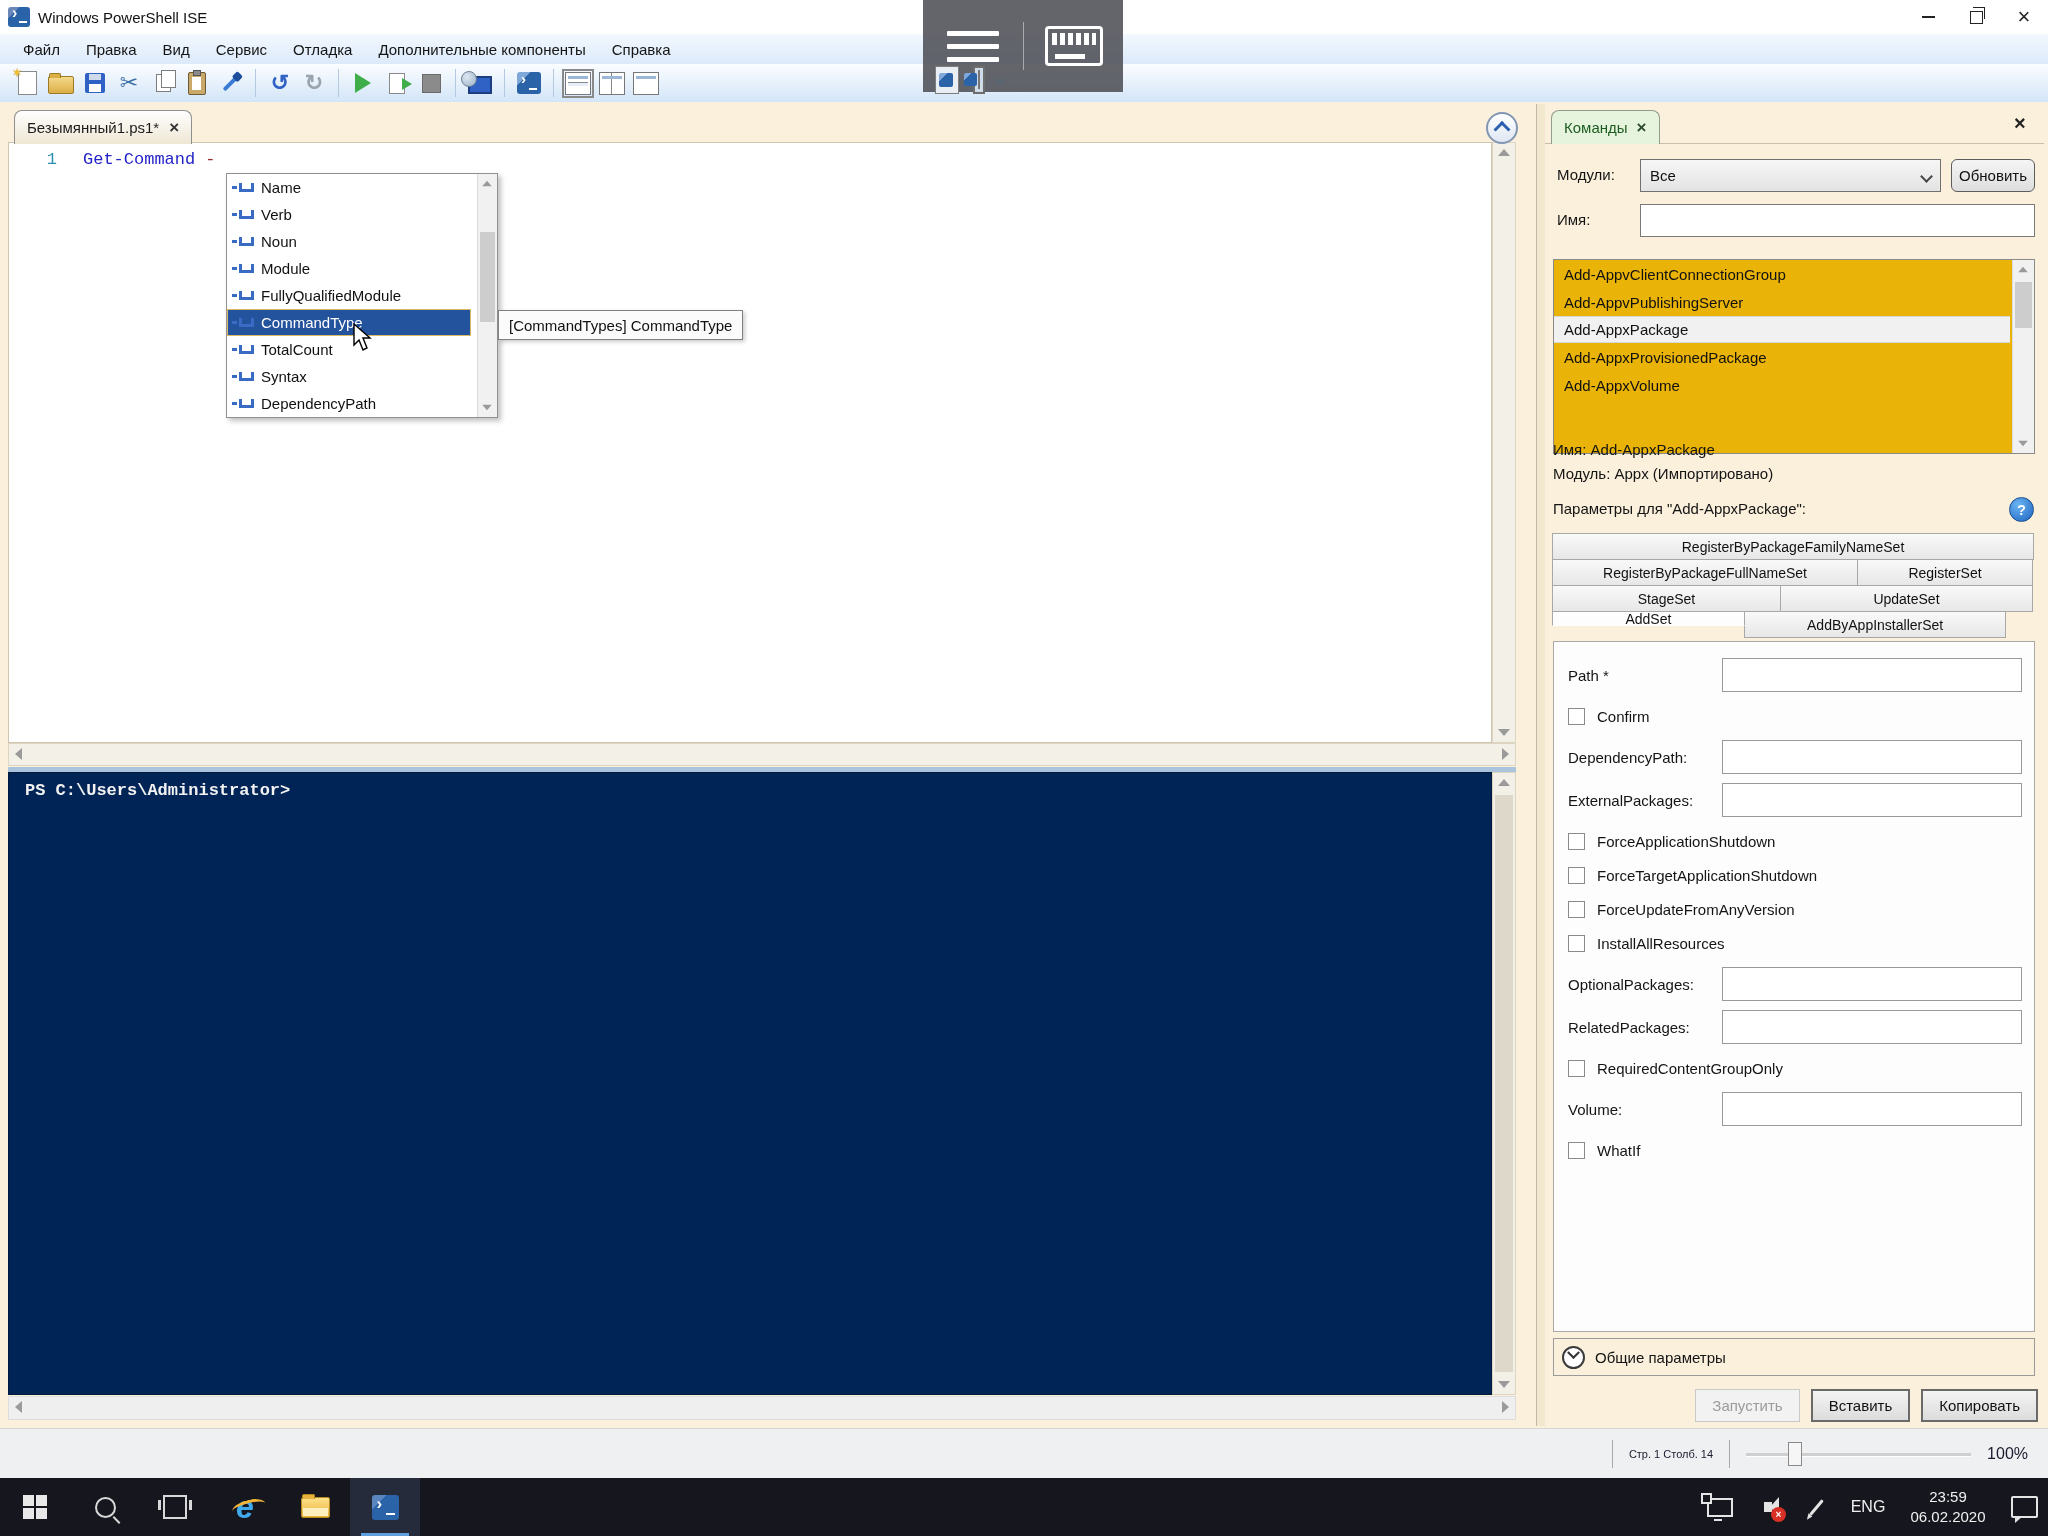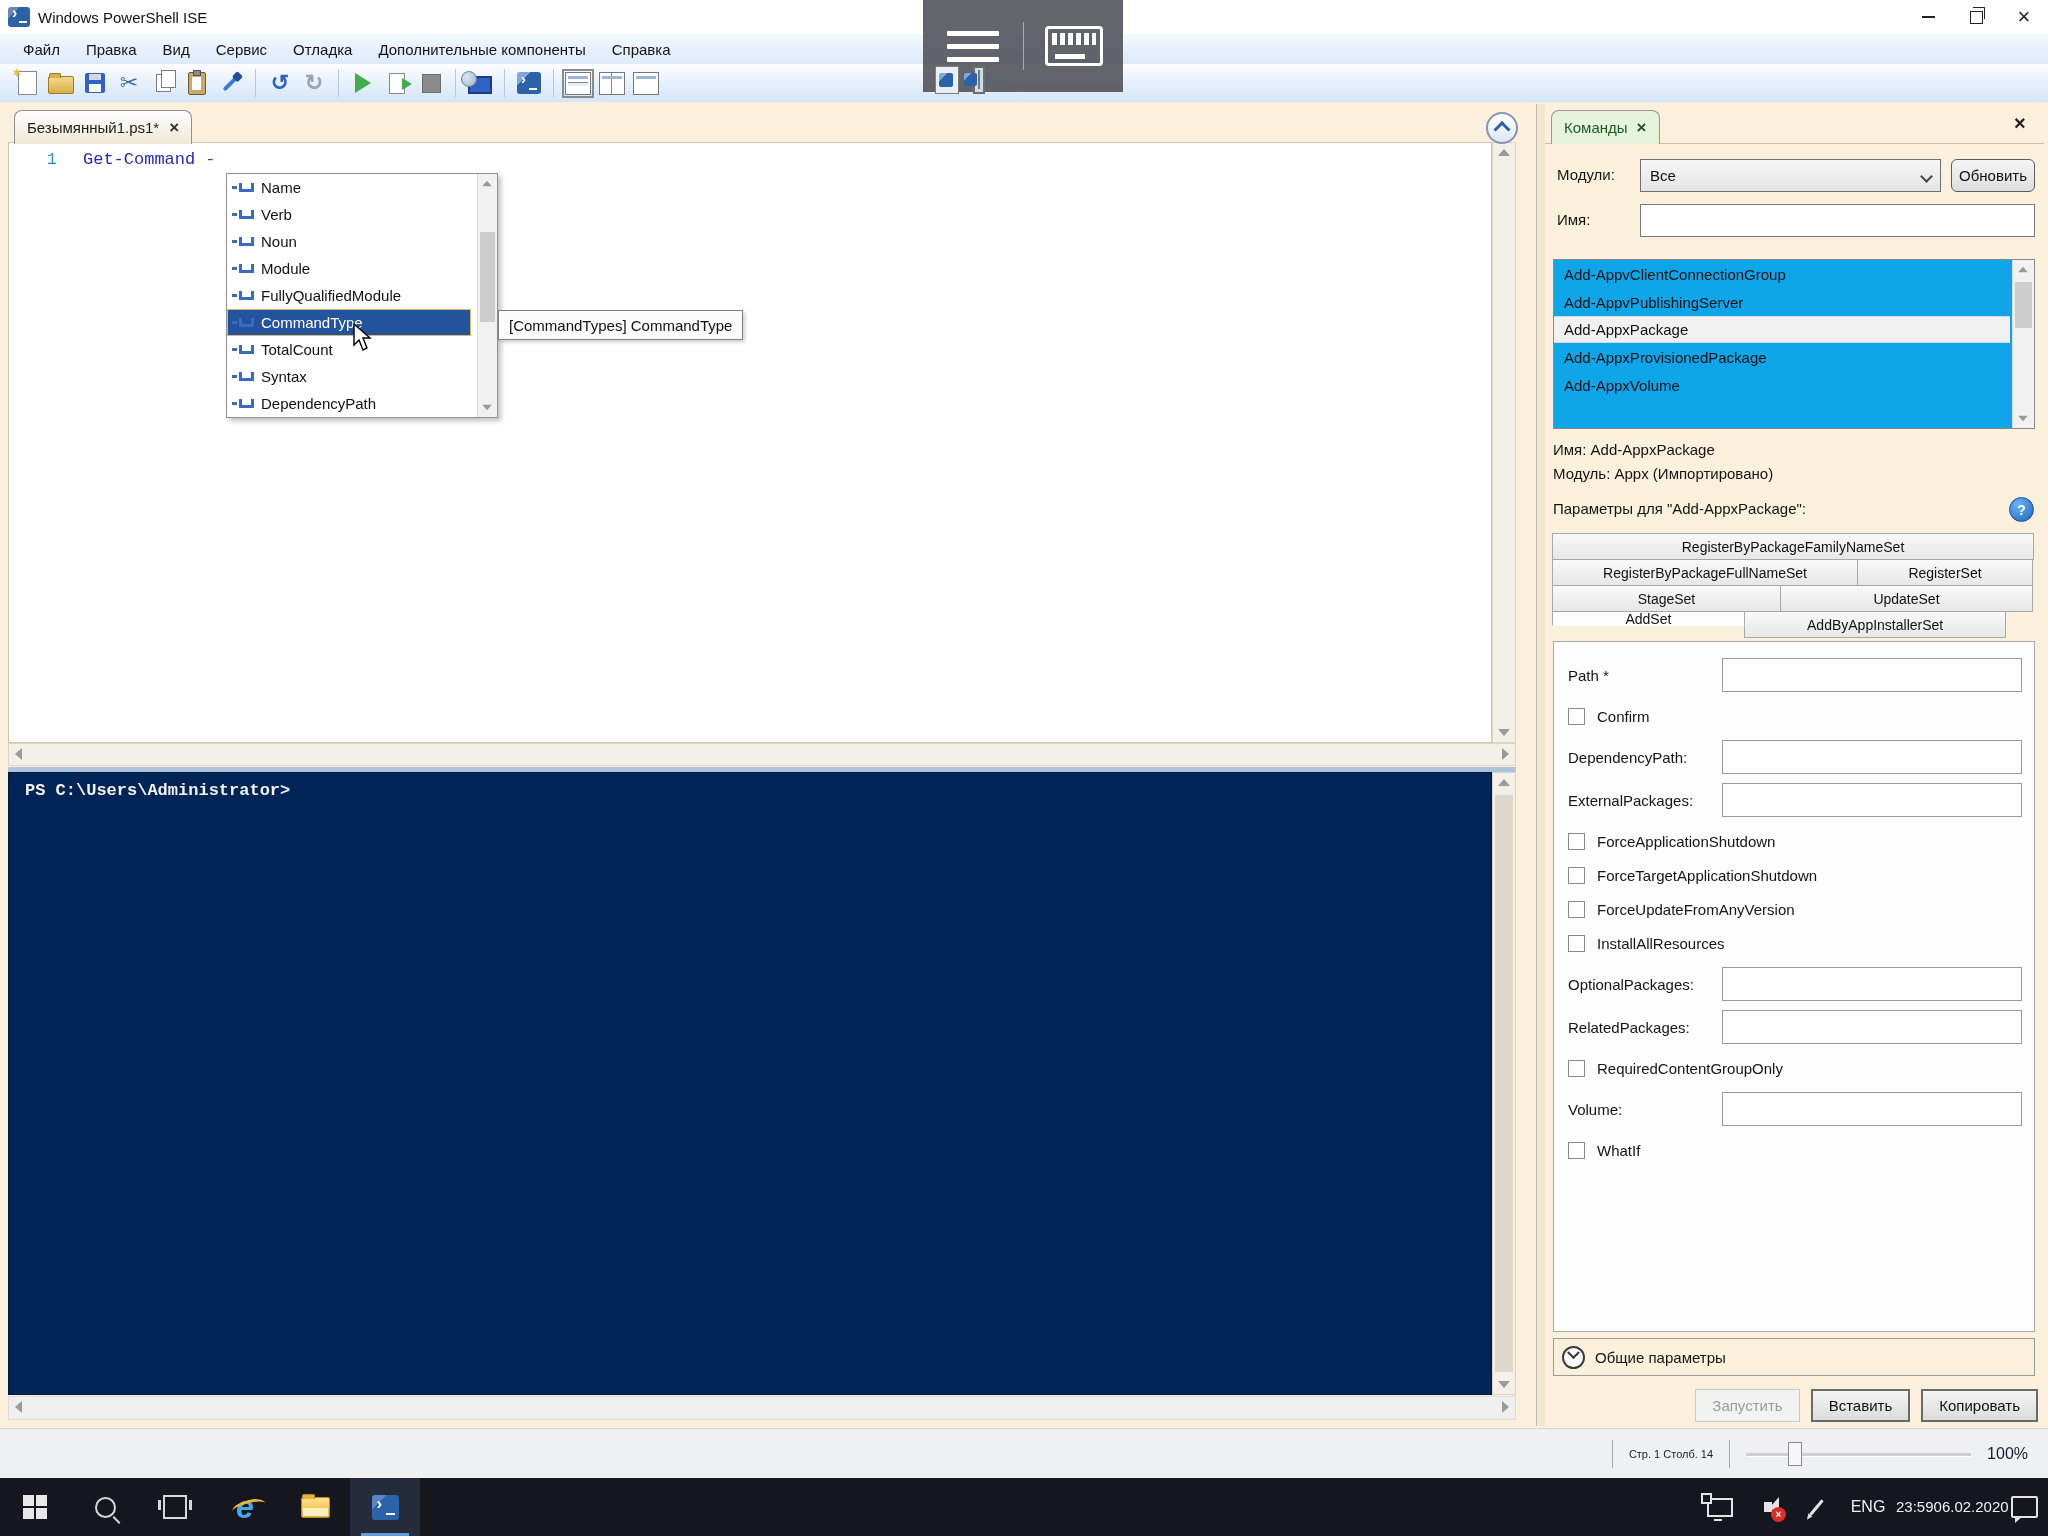--- a/index.html
+++ b/index.html
@@ -126,21 +126,21 @@
   .cmd-tab .lbl{font-size:15px;color:#1d5c20;}
   .cmd-tab .tab-x{color:#2c4a2e;}
   .panel-close{position:absolute;left:2014px;top:112px;font-size:20px;color:#222;font-weight:bold;z-index:2;}
   .panel-body{position:absolute;left:1545px;top:143px;width:499px;height:1283px;border-top:1px solid #c8c0ad;}
   .prow{position:absolute;display:flex;align-items:center;}
   .plabel{font-size:15px;color:#141414;}
   .combo{background:linear-gradient(#f6f6f6,#e4e4e4);border:1px solid #717171;height:33px;box-sizing:border-box;display:flex;align-items:center;padding:0 26px 0 9px;font-size:15px;color:#111;position:relative;}
   .combo .chev{position:absolute;right:9px;top:12px;width:7px;height:7px;border-width:2px;border-color:#444;transform:rotate(135deg);}
   .btn{background:linear-gradient(#f5f5f5,#dedede);border:1px solid #5c5c5c;height:33px;box-sizing:border-box;display:flex;align-items:center;justify-content:center;font-size:15px;color:#111;}
   .input{background:#fff;border:1px solid #797979;height:33px;box-sizing:border-box;}
-  .listbox{position:absolute;left:8px;top:115px;width:482px;height:170px;background:#0ea5e9;border:1px solid #8a8a8a;box-sizing:border-box;overflow:hidden;}
+  .listbox{position:absolute;left:8px;top:115px;width:482px;height:195px;background:#eab308;border:1px solid #8a8a8a;box-sizing:border-box;overflow:hidden;}
   .lb-row{height:28px;display:flex;align-items:center;padding-left:10px;font-size:15px;color:#111;width:456px;box-sizing:border-box;}
   .lb-row.sel{background:#f1f1f1;border-top:1px solid #d8d8d8;border-bottom:1px solid #d8d8d8;height:27px;}
   .lb-scroll{position:absolute;right:0;top:0;bottom:0;width:21px;background:#f1f1f1;border-left:1px solid #dcdcdc;}
   .lb-thumb{position:absolute;left:2px;right:2px;top:22px;height:46px;background:#cdcdcd;}
   .lb-scroll .tri-up{position:absolute;left:4px;top:6px;transform:scale(0.8);}
   .lb-scroll .tri-down{position:absolute;left:4px;bottom:6px;transform:scale(0.8);}
   .info-line{position:absolute;left:8px;font-size:15px;color:#141414;}
   .help-circle{position:absolute;right:10px;top:-3px;width:23px;height:23px;border-radius:50%;background:radial-gradient(circle at 35% 30%,#6cb5f2,#1c63c0);border:1px solid #1b4f8f;color:#fff;font-size:14px;font-weight:bold;display:flex;align-items:center;justify-content:center;}
   .sets{position:absolute;left:8px;top:390px;width:482px;}
   .set-row{display:flex;}
@@ -192,21 +192,21 @@
   .tk-ico{width:48px;height:58px;display:flex;align-items:center;justify-content:center;position:relative;}
   .net-ico{width:22px;height:15px;border:2px solid #e4e4e4;position:relative;}
   .net-ico:before{content:"";position:absolute;left:-8px;top:-7px;width:7px;height:7px;border:2px solid #e4e4e4;background:#16161f;}
   .net-ico:after{content:"";position:absolute;left:5px;bottom:-6px;width:8px;height:2px;background:#e4e4e4;}
   .spk{width:8px;height:10px;background:#e4e4e4;position:relative;}
   .spk:before{content:"";position:absolute;left:6px;top:-5px;border-top:10px solid transparent;border-bottom:10px solid transparent;border-right:9px solid #e4e4e4;}
   .mute-badge{position:absolute;right:6px;bottom:14px;width:15px;height:15px;border-radius:50%;background:#d93025;color:#fff;font-size:10px;font-weight:bold;display:flex;align-items:center;justify-content:center;line-height:1;}
   .pen-ico{width:3px;height:19px;background:#e4e4e4;transform:rotate(40deg);position:relative;border-radius:1px;}
   .pen-ico:after{content:"";position:absolute;left:-1px;bottom:-6px;border-left:3px solid transparent;border-right:2px solid transparent;border-top:6px solid #e4e4e4;}
   .tk-lang{color:#f0f0f0;font-size:16px;width:56px;text-align:center;}
-  .tk-clock{color:#f0f0f0;font-size:15px;display:flex;flex-direction:row;align-items:center;line-height:1.35;width:104px;}
+  .tk-clock{color:#f0f0f0;font-size:15px;display:flex;flex-direction:column;align-items:center;line-height:1.35;width:104px;}
   .ac-ico{width:23px;height:18px;border:2px solid #e4e4e4;border-radius:2px;position:relative;}
   .ac-ico:after{content:"";position:absolute;left:2px;bottom:-7px;border-left:0px solid transparent;border-right:8px solid transparent;border-top:7px solid #e4e4e4;}
 </style>
 </head>
 <body>
 
 <div class="screen">
 
   <div class="titlebar">
     <span class="ps-glyph"></span>

